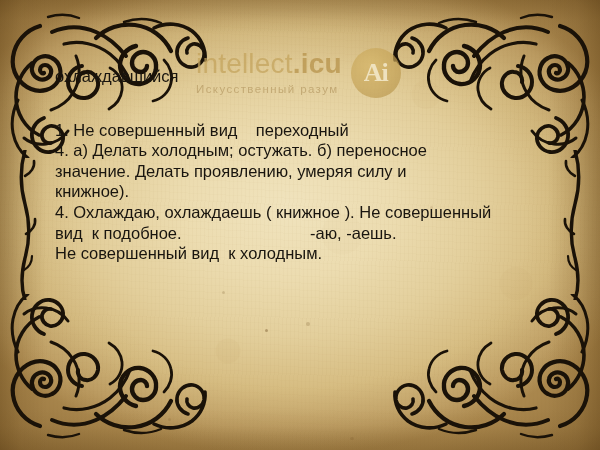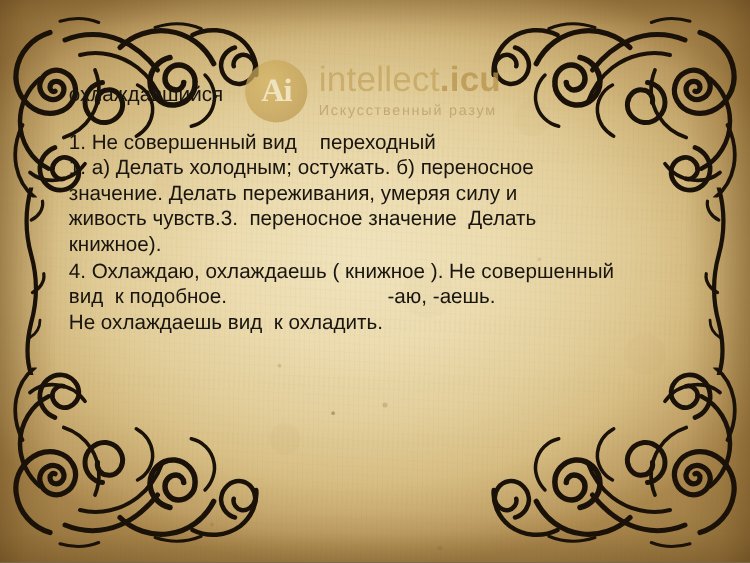--- a/index.html
+++ b/index.html
@@ -183,21 +183,21 @@
     top: 66px;
     width: 520px;
   }
   #headword {
     font-size: 16.5px;
     color: #19150f;
     line-height: 1.25;
     white-space: pre;
   }
   #definition-block {
-    margin-top: 17px;
+    margin-top: 33px;
   }
   .def-line {
     font-size: 16.5px;
     color: #19150f;
     line-height: 20.6px;
     white-space: pre;
   }
 </style>
 </head>
 <body>
@@ -330,36 +330,35 @@
       <g stroke="#1a1208" stroke-linecap="round" fill="none">
         <path d="M13 0c-5 18-5 36 0 54 5 18 5 36 0 54 -4 16-4 30 0 42" stroke-width="3.4"></path>
         <path d="M13 26c6-3 10-9 9-15" stroke-width="2.6"></path>
         <path d="M14 84c6-3 10-9 9-15" stroke-width="2.6"></path>
         <path d="M12 120c5-3 8-8 8-14" stroke-width="2.2"></path>
       </g>
     </svg>
   </div>
 
   <div id="watermark">
-    <div id="wm-badge">
-      <span id="wm-badge-text">Ai</span>
-    </div>
     <div id="wm-words">
       <div id="wm-title"><span>intellect</span><span class="accent">.</span><span class="accent">icu</span></div>
       <div id="wm-sub">Искусственный  разум</div>
     </div>
+    <div id="wm-badge">
+      <span id="wm-badge-text">Ai</span>
+    </div>
   </div>
 
   <div id="content">
     <div id="headword">охлаждавшийся</div>
     <div id="definition-block">
       <div class="def-line">1. Не совершенный вид    переходный</div>
-      <div class="def-line">1. а) Делать холодным; остужать. б) переносное</div>
-      <div class="def-line">значение. Делать переживания, умеряя силу и</div>
-      <div class="def-line">живость чувств.3.  переносное значение  Делать</div>
+      <div class="def-line">4. а) Делать холодным; остужать. б) переносное</div>
+      <div class="def-line">значение. Делать проявлению, умеряя силу и</div>
       <div class="def-line">книжное).</div>
       <div class="def-line">4. Охлаждаю, охлаждаешь ( книжное ). Не совершенный</div>
       <div class="def-line">вид  к подобное.                            -аю, -аешь.</div>
-      <div class="def-line">Не охлаждаешь вид  к охладить.</div>
+      <div class="def-line">Не совершенный вид  к холодным.</div>
     </div>
   </div>
 
 </div>
 
 </body></html>

